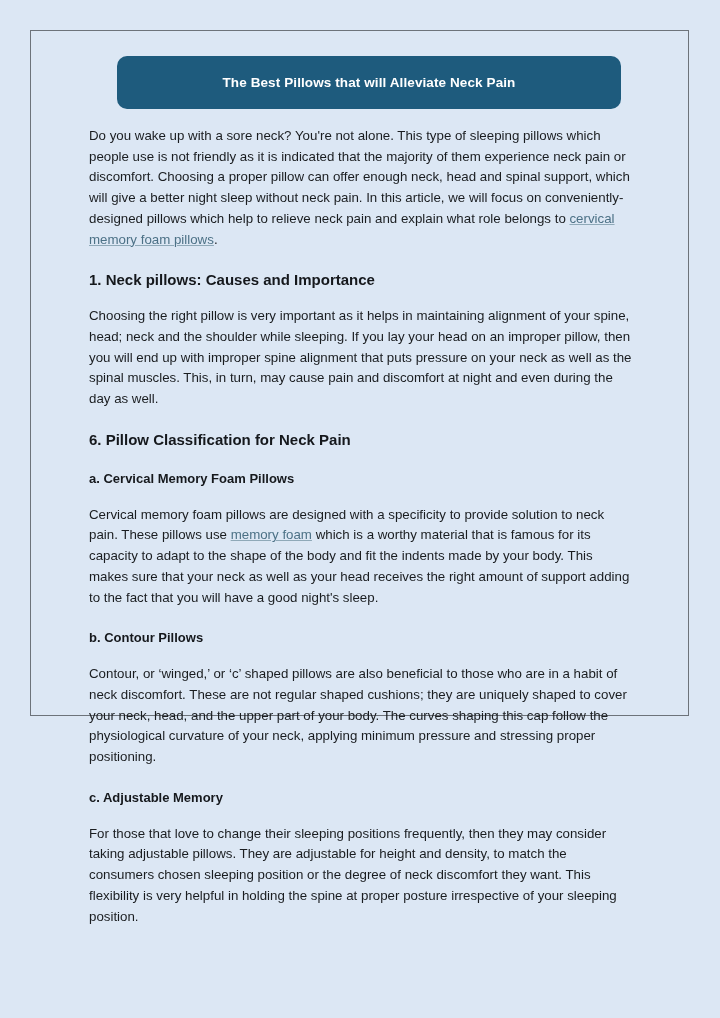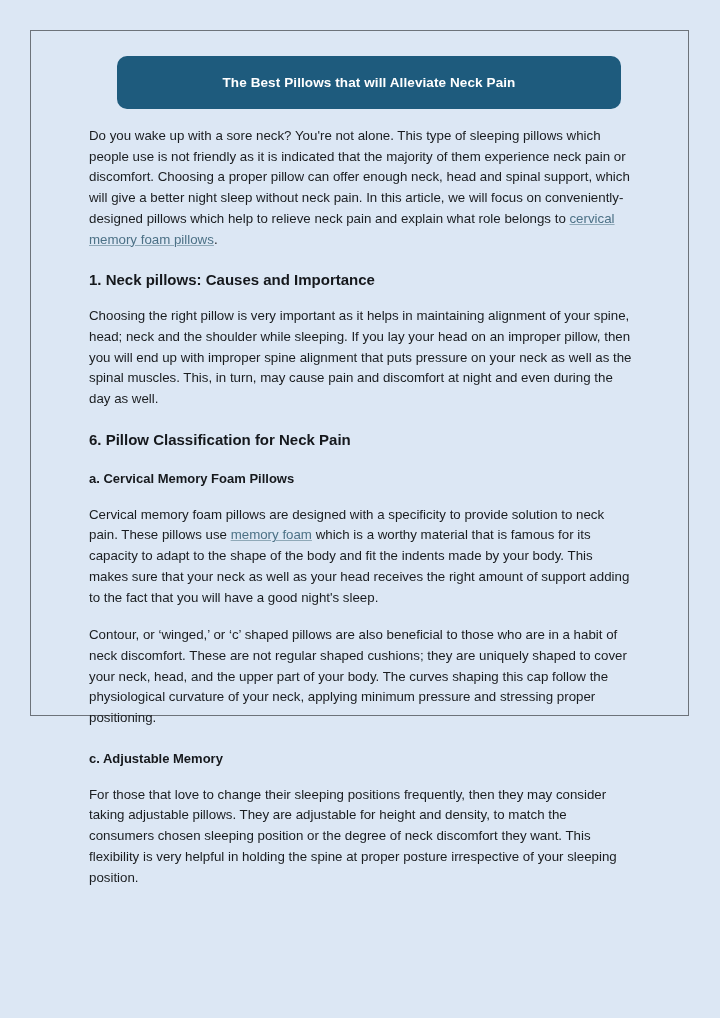--- a/index.html
+++ b/index.html
@@ -91,19 +91,20 @@
     <p class="body-text first-para"><span>Do you wake up with a sore neck? You're not alone. This type of sleeping pillows which people use is not friendly as it is indicated that the majority of them experience neck pain or discomfort. Choosing a proper pillow can offer enough neck, head and spinal support, which will give a better night sleep without neck pain. In this article, we will focus on conveniently-designed pillows which help to relieve neck pain and explain what role belongs to </span><a class="inline-link" href="#">cervical memory foam pillows</a><span>.</span></p>
 
     <h3 class="section-heading">1. Neck pillows: Causes and Importance</h3>
     <p class="body-text">Choosing the right pillow is very important as it helps in maintaining alignment of your spine, head; neck and the shoulder while sleeping. If you lay your head on an improper pillow, then you will end up with improper spine alignment that puts pressure on your neck as well as the spinal muscles. This, in turn, may cause pain and discomfort at night and even during the day as well.</p>
 
     <h3 class="section-heading">6. Pillow Classification for Neck Pain</h3>
 
     <h4 class="sub-heading">a. Cervical Memory Foam Pillows</h4>
     <p class="body-text"><span>Cervical memory foam pillows are designed with a specificity to provide solution to neck pain. These pillows use </span><a class="inline-link" href="#">memory foam</a><span> which is a worthy material that is famous for its capacity to adapt to the shape of the body and fit the indents made by your body. This makes sure that your neck as well as your head receives the right amount of support adding to the fact that you will have a good night's sleep.</span></p>
 
+    <h4 class="sub-heading">b. Contour Pillows</h4>
     <p class="body-text">Contour, or ‘winged,’ or ‘c’ shaped pillows are also beneficial to those who are in a habit of neck discomfort. These are not regular shaped cushions; they are uniquely shaped to cover your neck, head, and the upper part of your body. The curves shaping this cap follow the physiological curvature of your neck, applying minimum pressure and stressing proper positioning.</p>
 
     <h4 class="sub-heading">c. Adjustable Memory</h4>
     <p class="body-text">For those that love to change their sleeping positions frequently, then they may consider taking adjustable pillows. They are adjustable for height and density, to match the consumers chosen sleeping position or the degree of neck discomfort they want. This flexibility is very helpful in holding the spine at proper posture irrespective of your sleeping position.</p>
 
   </div>
 </div>
 
 </body></html>

